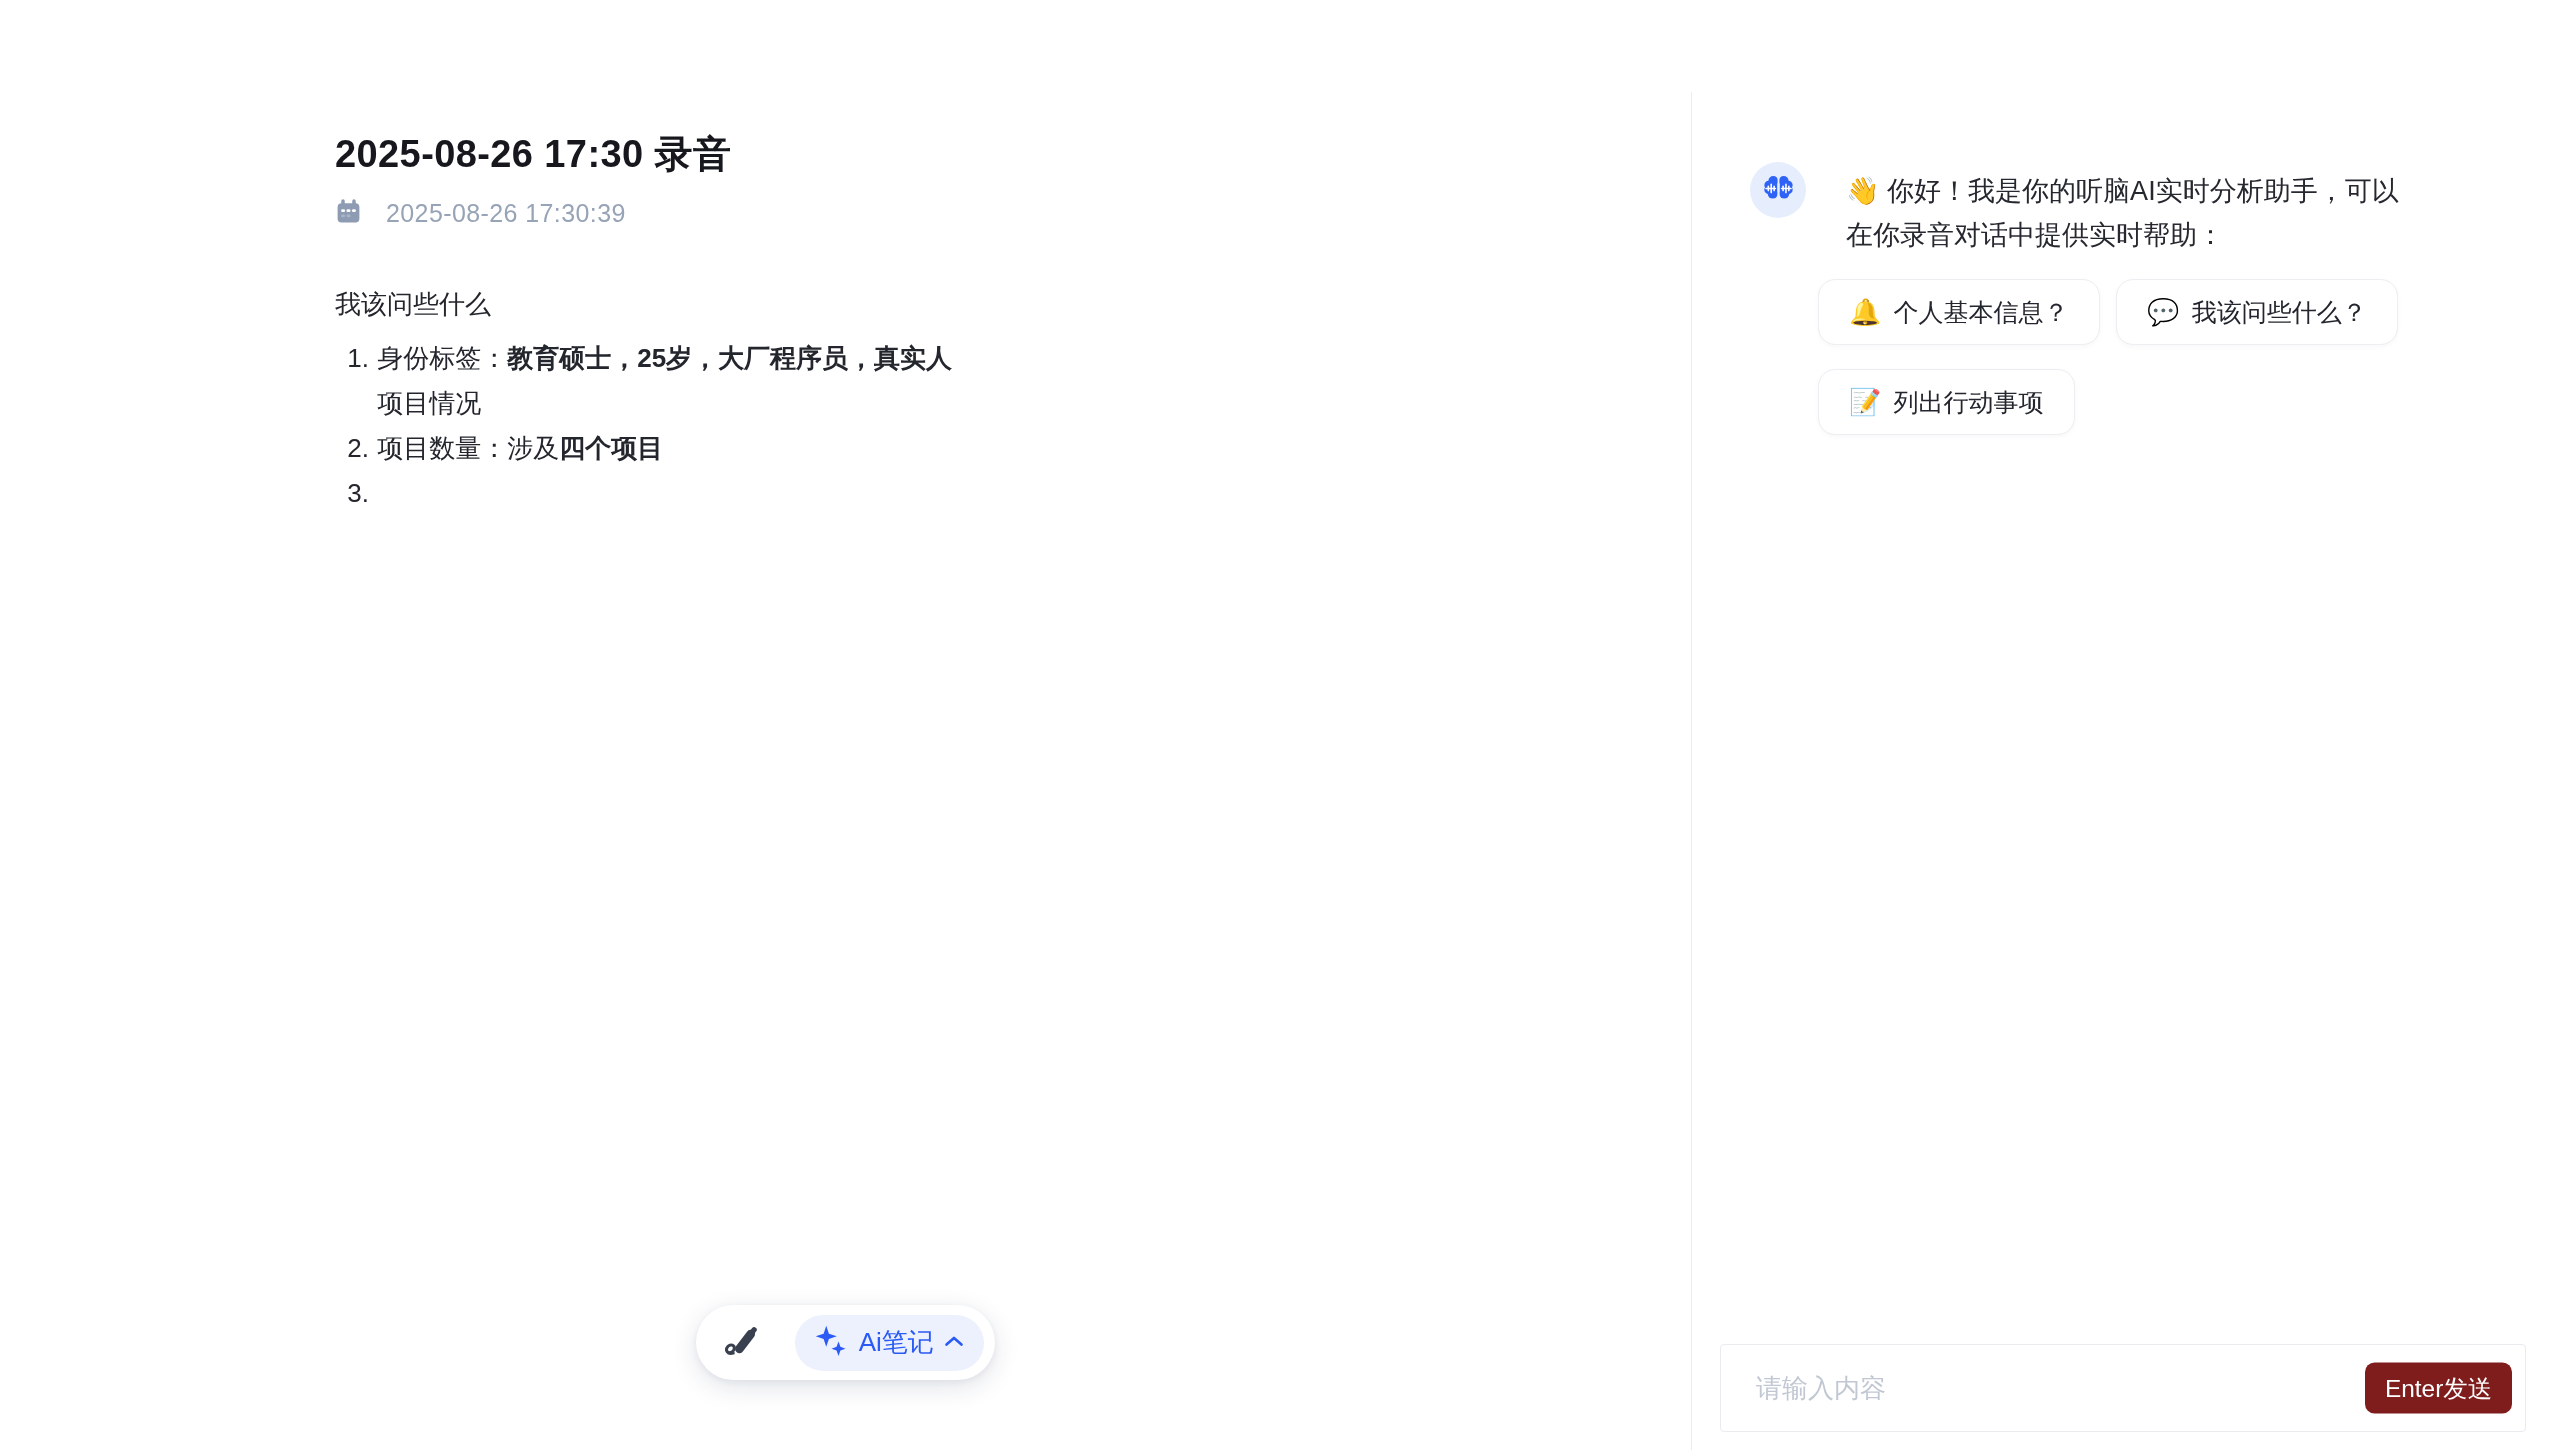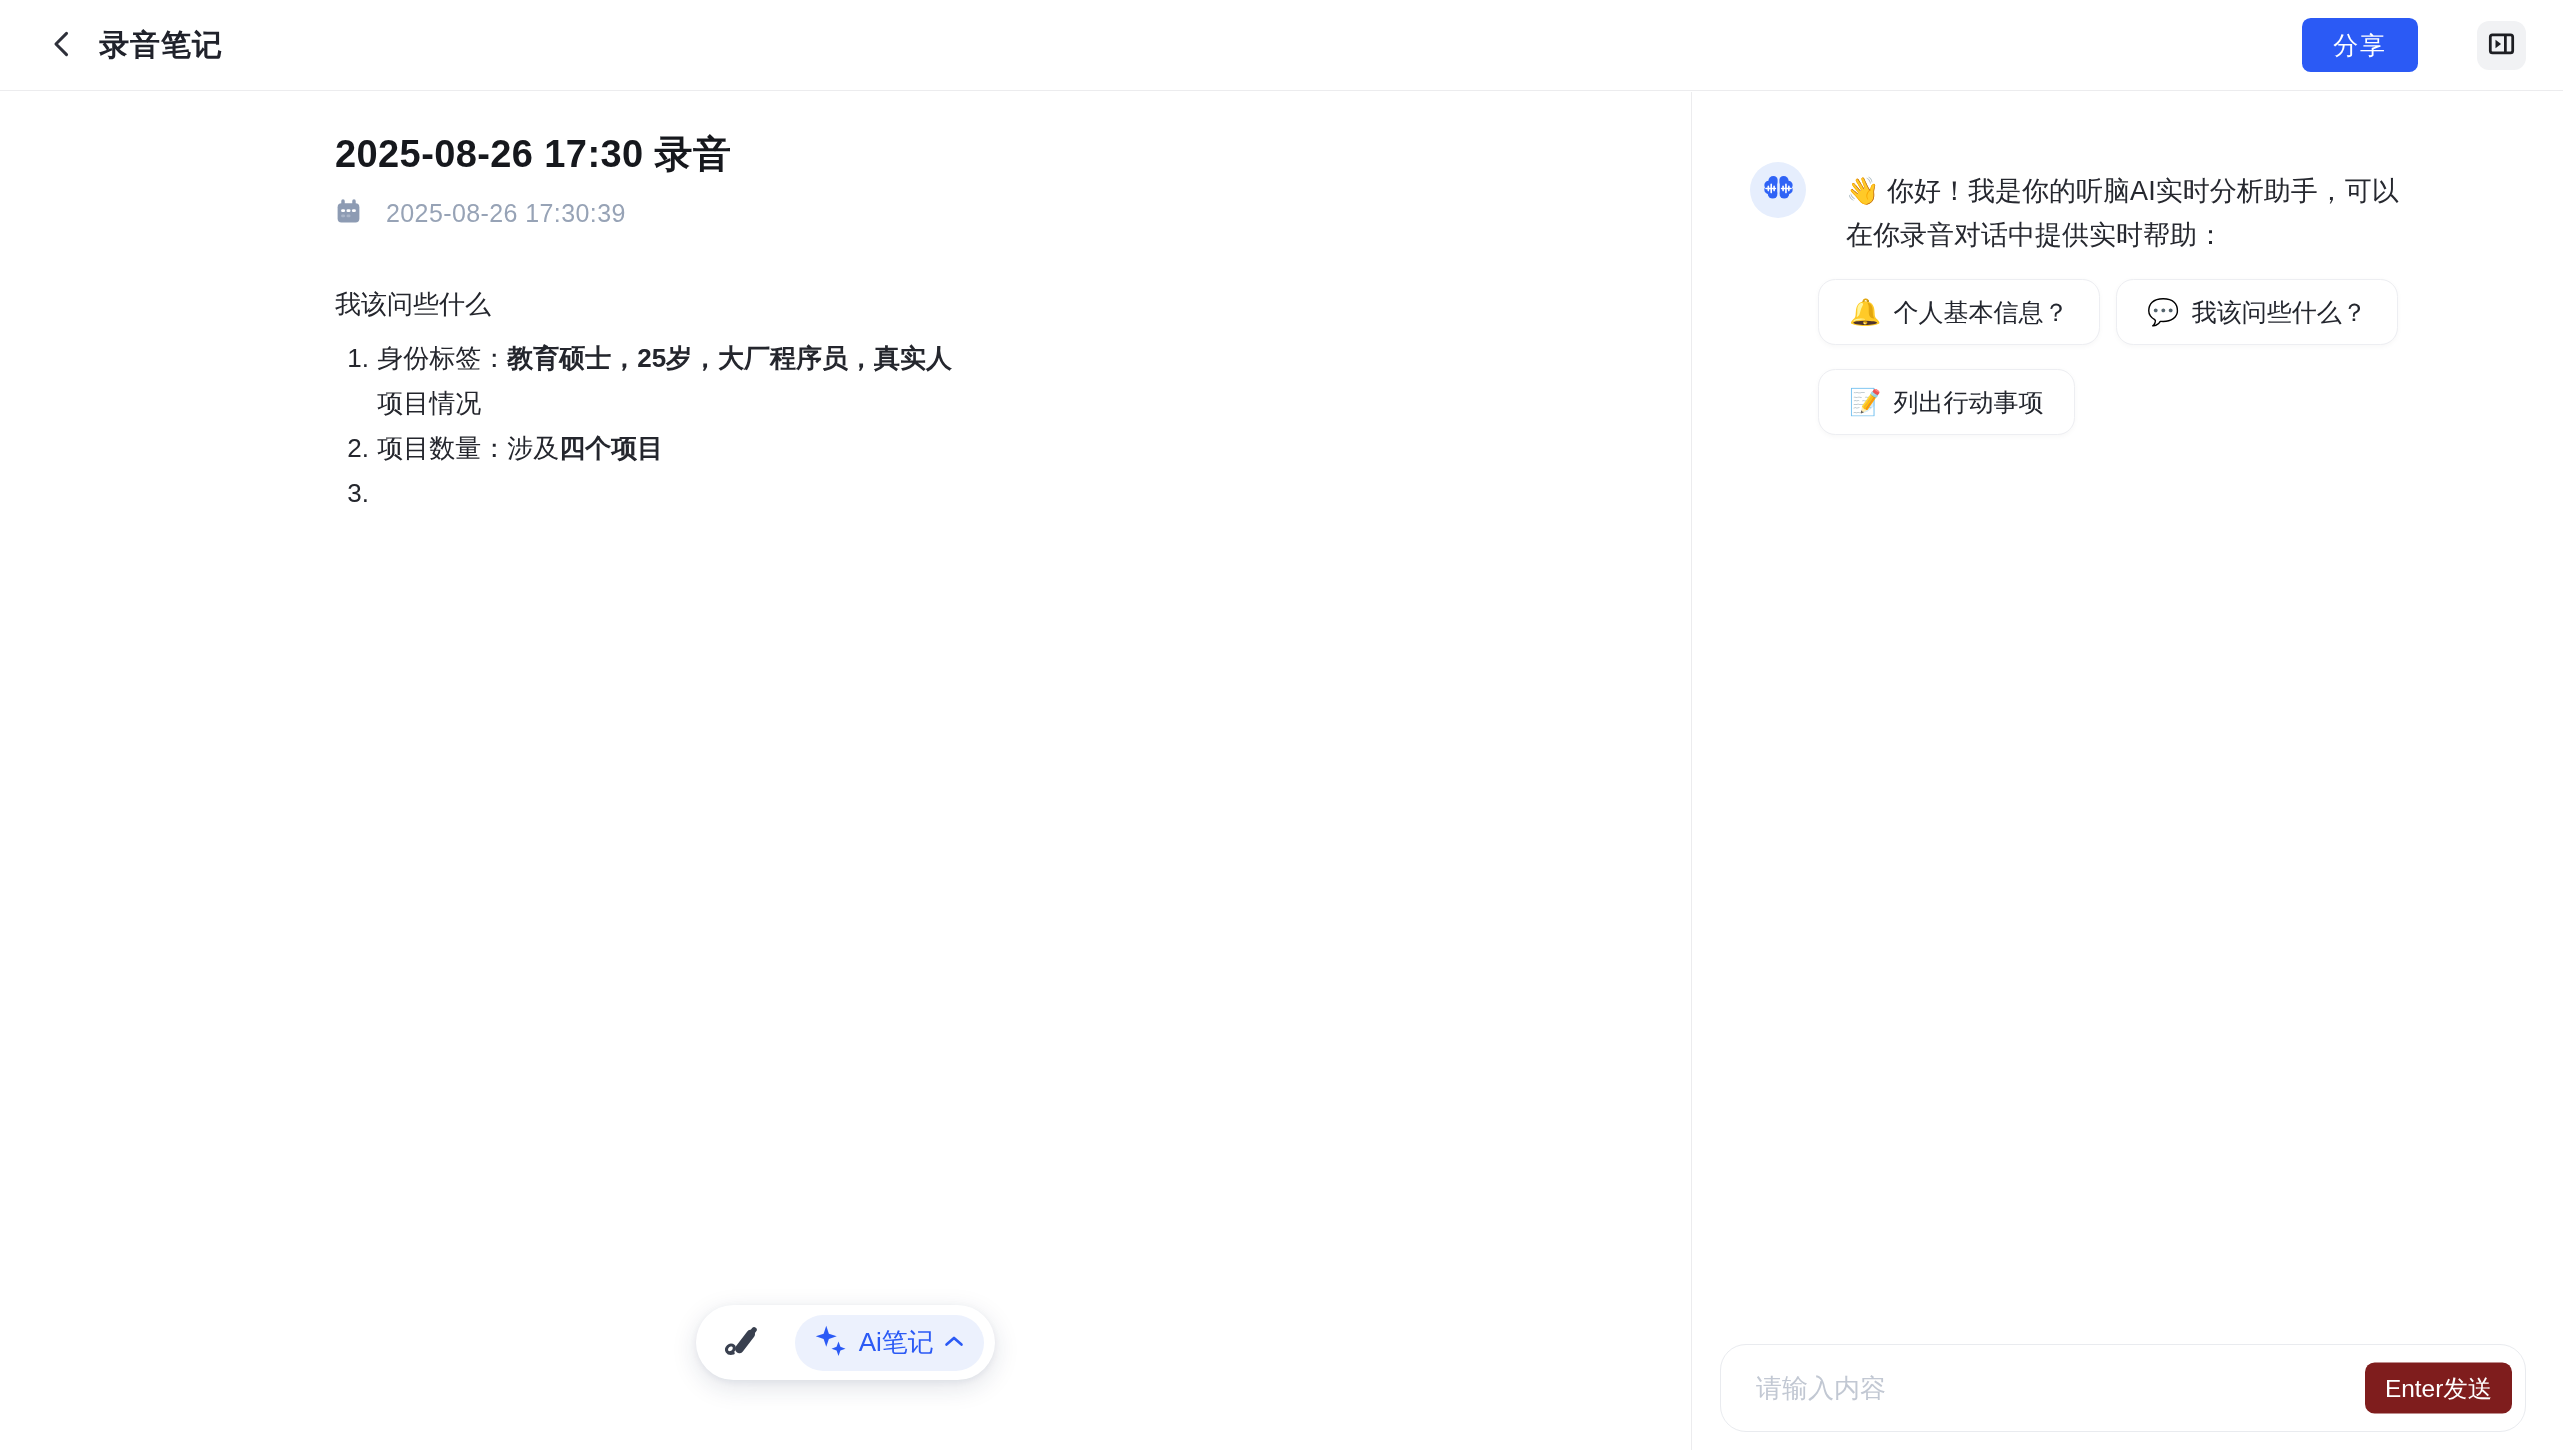--- a/index.html
+++ b/index.html
@@ -60,55 +60,34 @@
               font-size:27px; line-height:44px; color:#26282f; }
   .chip-wrap { position:absolute; left:126px; top:187px; width:602px;
                display:flex; flex-wrap:wrap; gap:24.4px 16.6px; }
   .chip { height:66px; padding:0 30px; background:#fff; border:1.7px solid #edeef2; border-radius:17.4px;
           display:flex; align-items:center; gap:12.2px; cursor:pointer; font-family:inherit;
           box-shadow:0 1.7px 5.2px rgba(0,0,0,0.03); }
   .chip-emoji { font-size:26px; line-height:1; }
   .chip-label { font-size:25px; color:#23262e; }
 
   .chat-inputbox { position:absolute; left:28px; right:37px; bottom:19px; height:88px;
-                   background:#fff; border:1.7px solid #e9ebef; border-radius:26px;padding-left:32px; }
+                   background:#fff; border:1.7px solid #e9ebef; border-radius:4px;padding-left:32px; }
   .chat-input { position:absolute; left:0; top:0; width:100%; height:100%; border:none; outline:none;
                 background:transparent; padding:0 183px 0 35px; font-size:26px; font-family:inherit;
                 color:#33363e; border-radius:15.7px; }
   .chat-input::placeholder { color:#c2c8d3; }
   .send-btn { position:absolute; right:13px; top:50%; transform:translateY(-50%);
               width:147px; height:51px; border:none; border-radius:9.6px; background:#7f1d1d;
               color:#ffffff; font-size:24.4px; font-family:inherit; cursor:default; }
 </style>
 </head>
 <body>
 
 <div id="app">
 
-  <header class="topbar">
-    <div class="back-btn">
-      <span>
-        <svg width="30" height="30" viewBox="0 0 34 34" fill="none">
-          <polyline points="21,5 9,17 21,29" stroke="#2e303a" stroke-width="3.4" stroke-linecap="round" stroke-linejoin="round"></polyline>
-        </svg>
-      </span>
-    </div>
-    <div class="topbar-title">录音笔记</div>
-    <div class="topbar-spacer"></div>
-    <button class="share-btn">分享</button>
-    <button class="panel-btn">
-      <span>
-        <svg width="31" height="31" viewBox="0 0 36 36" fill="none">
-          <rect x="5" y="8" width="26" height="21" rx="2.5" stroke="#1d1e22" stroke-width="3.2"></rect>
-          <line x1="22.5" y1="8" x2="22.5" y2="29" stroke="#1d1e22" stroke-width="3.2"></line>
-          <path d="M11,13.5 L17.5,18.5 L11,23.5 Z" fill="#1d1e22"></path>
-        </svg>
-      </span>
-    </button>
-  </header>
 
   <div class="content-row">
 
     <main class="note-panel">
       <div class="note-col">
         <h1 class="note-title">2025-08-26 17:30 录音</h1>
 
         <div class="date-row">
           <span>
             <svg width="27" height="27" viewBox="0 0 31 31">

